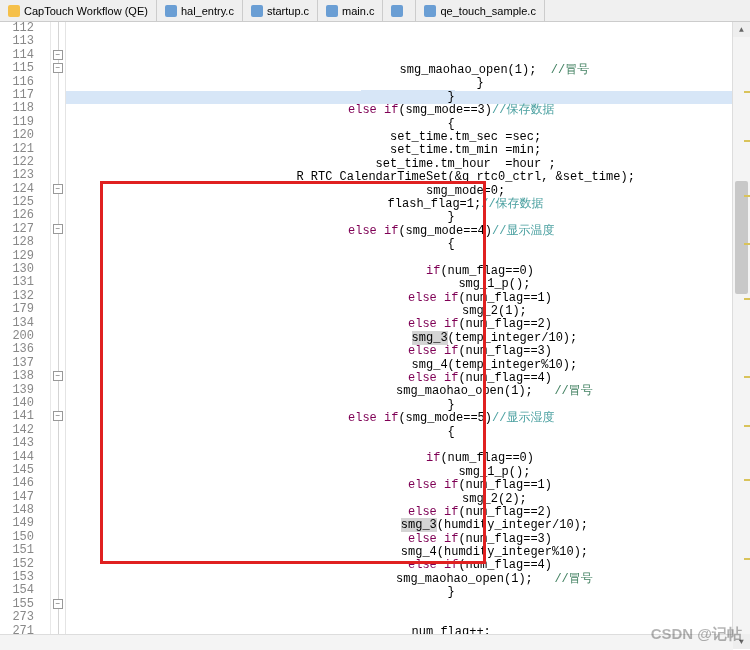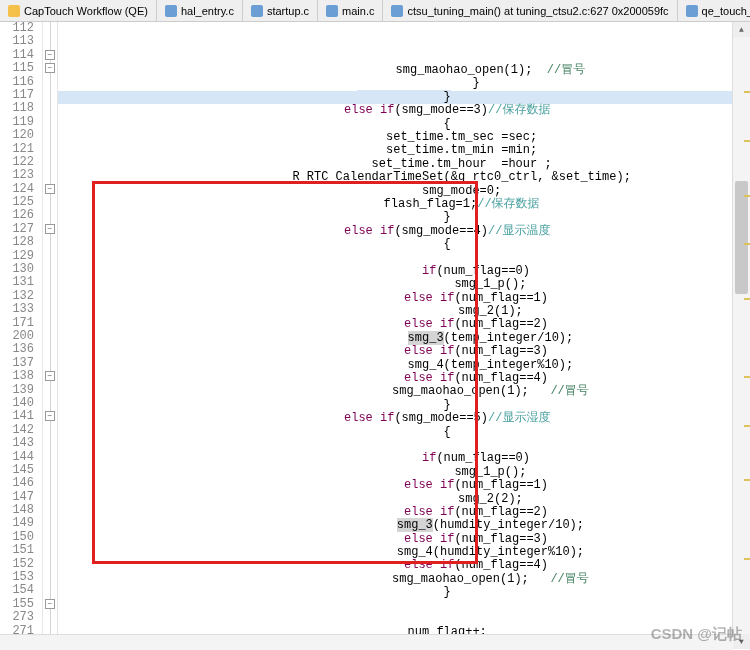--- a/index.html
+++ b/index.html
@@ -2,21 +2,21 @@
 <html><head>
 <meta charset="utf-8">
 <style>
   body { margin:0; font-family:"Consolas","Courier New",monospace; font-size:12px; background:#fff; color:#000; width:750px; height:650px; overflow:hidden; position:relative; }
   .tabs { display:flex; background:#f0f0f0; border-bottom:1px solid #ccc; height:21px; font-family:"Segoe UI",Tahoma,sans-serif; font-size:11px; }
   .tab { display:flex; align-items:center; padding:2px 8px; border-right:1px solid #ccc; background:#efefef; white-space:nowrap; cursor:pointer; }
   .tab .ico { width:12px; height:12px; margin-right:4px; display:inline-block; }
   .ico-cap { background:#f5c04a; border-radius:2px; }
   .ico-c { background:#6a9ed4; border-radius:2px; }
   .editor { display:flex; height:628px; }
-  .gutter { width:34px; background:#fff; text-align:right; color:#888; border-right:1px solid #e8e8e8; padding-right:8px; }
+  .gutter { width:34px; background:#fff; text-align:right; color:#888; border-right:1px solid #e8e8e8; padding-right:16px; }
   .gutter .ln { height:13.4px; line-height:13.4px; }
   .fold { width:14px; background:#fff; border-right:1px solid #e4e4e4; }
   .fold .fr { height:13.4px; line-height:11px; text-align:center; font-size:9px; color:#7a7a7a; position:relative; }
   .fold .fr::before { content:""; position:absolute; left:50%; top:0; bottom:0; width:1px; background:#d4d4d4; }
   .fold .box::after { content:"−"; position:absolute; left:2px; top:1px; width:8px; height:8px; border:1px solid #999; background:#fff; font-size:8px; line-height:8px; color:#666; }
   .code { flex:1; background:#fff; white-space:pre; position:relative; overflow:hidden;text-align:center; }
   .code .cl { height:13.4px; line-height:13.4px; }
   .kw { color:#7f0055; font-weight:normal; }
   .cm { color:#3f7f5f; }
   .cm2 { color:#4aa0a0; }
@@ -46,21 +46,20 @@
     <div class="tab">
       <span class="ico ico-c"></span>
       <span>startup.c</span>
     </div>
     <div class="tab">
       <span class="ico ico-c"></span>
       <span>main.c</span>
     </div>
     <div class="tab">
       <span class="ico ico-c"></span>
-      <span>ctsu_tuning_main() at tuning_ctsu2.c:627 0x200059fc</span>
     </div>
     <div class="tab">
       <span class="ico ico-c"></span>
       <span>qe_touch_sample.c</span>
     </div>
   </div>
 
 <div class="editor">
   <div class="gutter" id="gutter">
       <div class="ln">112</div>
@@ -77,22 +76,22 @@
       <div class="ln">123</div>
       <div class="ln">124</div>
       <div class="ln">125</div>
       <div class="ln">126</div>
       <div class="ln">127</div>
       <div class="ln">128</div>
       <div class="ln">129</div>
       <div class="ln">130</div>
       <div class="ln">131</div>
       <div class="ln">132</div>
-      <div class="ln">133</div>
-      <div class="ln">171</div>
+      <div class="ln">179</div>
+      <div class="ln">134</div>
       <div class="ln">200</div>
       <div class="ln">136</div>
       <div class="ln">137</div>
       <div class="ln">138</div>
       <div class="ln">139</div>
       <div class="ln">140</div>
       <div class="ln">141</div>
       <div class="ln">142</div>
       <div class="ln">143</div>
       <div class="ln">144</div>

